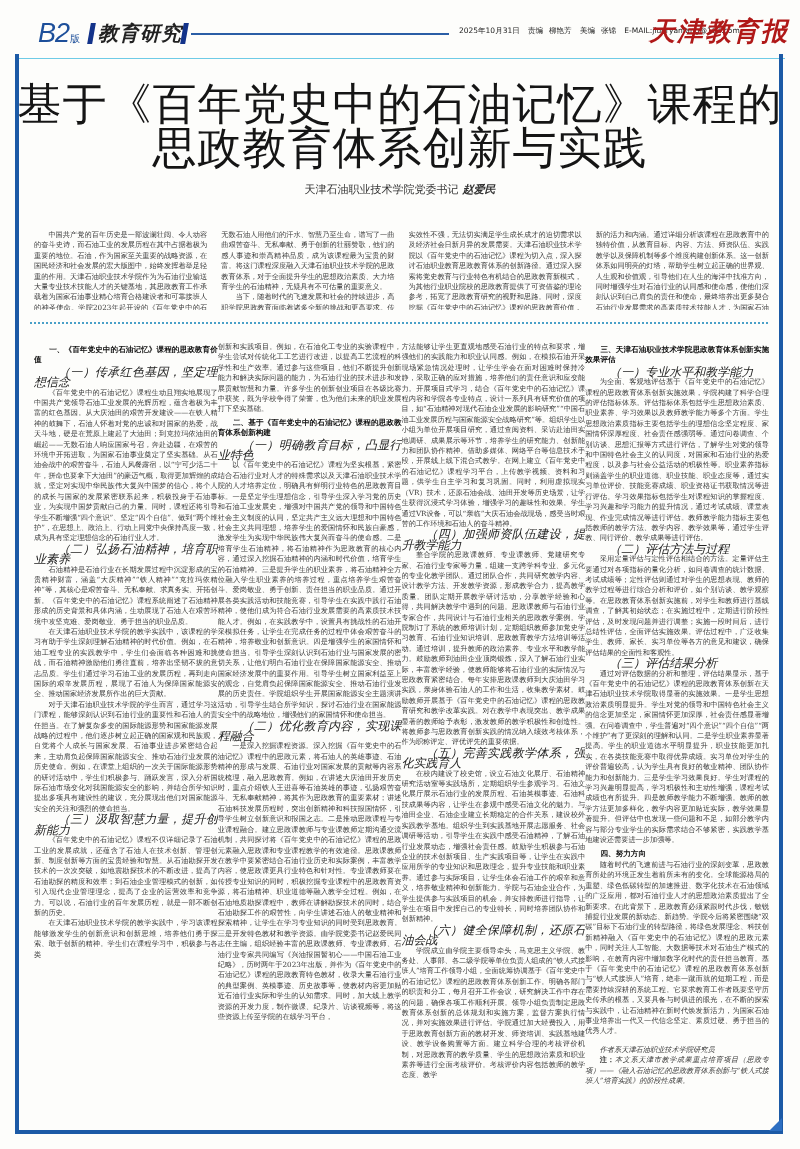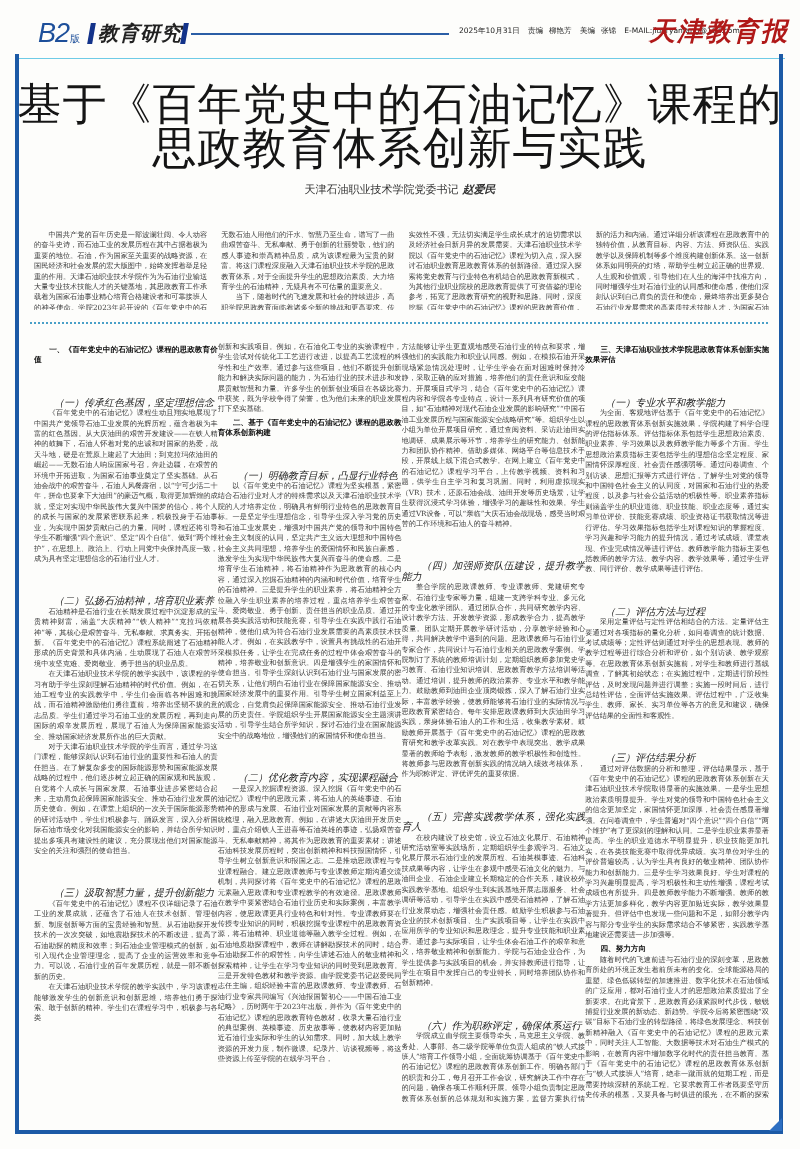--- a/index.html
+++ b/index.html
@@ -29,21 +29,21 @@
   .intro-frame { position: absolute; left: 15px; top: 54px; width: 768px; height: 1080px; border-left: 4px solid #1c5aa6; border-right: 4px solid #1c5aa6; border-bottom: 4px solid #1c5aa6; pointer-events: none; }
   .corner { position: absolute; right: 18px; bottom: 18px; width: 0; height: 0; border-left: 13px solid transparent; border-bottom: 13px solid #2d6fc2; }
 
   .intro { position: absolute; left: 34px; top: 230px; width: 735px; height: 80px; display: grid; grid-template-columns: repeat(4, 1fr); column-gap: 14px; }
   .dots { position: absolute; left: 30px; top: 322px; width: 738px; border-top: 2px dotted #4aa0c8; }
 
   .col-text { font-size: 7.2px; line-height: 10.4px; text-align: justify; color: #3a3a3a; overflow: hidden; }
   .col-text p { text-indent: 2em; }
   .col-text p.noindent { text-indent: 0; }
   .col-text h3 { font-family: "DejaVu Sans", sans-serif; font-size: 7.6px; font-weight: bold; color: #111; margin: 3px 0 1px; text-indent: 2em; line-height: 10.4px; }
-  .col-text h4 { font-size: 10px; font-weight: normal; font-style: italic; color: #222; text-indent: 2em; line-height: 10.4px; margin-top: 32px; }
+  .col-text h4 { font-size: 12px; font-weight: normal; font-style: italic; color: #222; text-indent: 2em; line-height: 10.4px; }
   .col-text .note { text-indent: 2em; font-style: italic; margin-top: 8px; }
   .col-text .note b { font-style: normal; }
 
   .body { position: absolute; left: 34px; top: 342px; width: 735px; height: 760px; display: grid; grid-template-columns: repeat(4, 1fr); }
 </style>
 </head>
 <body>
 
 <div class="masthead">
   <div class="page-no"><span>B2</span><small>版</small></div>
@@ -109,21 +109,21 @@
       <p>以《百年党史中的石油记忆》课程为坚实根基，紧密结合石油行业对人才的特殊需求以及天津石油职业技术学院的人才培养定位，明确具有鲜明行业特色的思政教育目标。一是坚定学生理想信念，引导学生深入学习党的历史和石油工业发展史，增强对中国共产党的领导和中国特色社会主义制度的认同，坚定共产主义远大理想和中国特色社会主义共同理想，培养学生的爱国情怀和民族自豪感，激发学生为实现中华民族伟大复兴而奋斗的使命感。二是培育学生石油精神，将石油精神作为思政教育的核心内容，通过深入挖掘石油精神的内涵和时代价值，培育学生的石油精神。三是提升学生的职业素养，将石油精神全方位融入学生职业素养的培养过程，重点培养学生艰苦奋斗、爱岗敬业、勇于创新、责任担当的职业品质。通过开展各类实践活动和技能竞赛，引导学生在实践中践行石油精神，使他们成为符合石油行业发展需要的高素质技术技能人才。例如，在实践教学中，设置具有挑战性的石油开采模拟任务，让学生在完成任务的过程中体会艰苦奋斗的精神，培养敬业和创新意识。四是增强学生的家国情怀和使命担当。引导学生深刻认识到石油行业与国家发展的密切关系，让他们明白石油行业在保障国家能源安全、推动国家经济发展中的重要作用。引导学生树立国家利益至上的观念，自觉肩负起保障国家能源安全、推动石油行业发展的历史责任。学院组织学生开展国家能源安全主题演讲活动，引导学生结合所学知识，探讨石油行业在国家能源安全中的战略地位，增强他们的家国情怀和使命担当。</p>
       <h4>（二）优化教育内容，实现课程融合</h4>
       <p>一是深入挖掘课程资源。深入挖掘《百年党史中的石油记忆》课程中的思政元素，将石油人的英雄事迹、石油精神的形成与发展、石油行业对国家发展的贡献等内容系统梳理，融入思政教育。例如，在讲述大庆油田开发历史时，重点介绍铁人王进喜等石油英雄的事迹，弘扬艰苦奋斗、无私奉献精神，将其作为思政教育的重要素材；讲述石油科技发展历程时，突出创新精神和科技报国情怀，引导学生树立创新意识和报国之志。二是推动思政课程与专业课程融合。建立思政课教师与专业课教师定期沟通交流机制，共同探讨将《百年党史中的石油记忆》课程的思政元素融入思政课和专业课程教学的有效途径。思政课教师在教学中要紧密结合石油行业历史和实际案例，丰富教学内容，使思政课更具行业特色和针对性。专业课教师要在传授专业知识的同时，积极挖掘专业课程中的思政教育资源，将石油精神、职业道德等融入教学全过程。例如，在石油地质勘探课程中，教师在讲解勘探技术的同时，结合石油勘探工作的艰苦性，向学生讲述石油人的敬业精神和探索精神，让学生在学习专业知识的同时受到思政教育。三是开发特色教材和教学资源。由学院党委书记赵爱民同志任主编，组织经验丰富的思政课教师、专业课教师、石油行业专家共同编写《兴油报国暂初心——中国石油工业纪略》，历时两年于2023年出版，并作为《百年党史中的石油记忆》课程的思政教育特色教材，收录大量石油行业的典型案例、英模事迹、历史故事等，使教材内容更加贴近石油行业实际和学生的认知需求。同时，加大线上教学资源的开发力度，制作微课、纪录片、访谈视频等，将这些资源上传至学院的在线学习平台，</p>
     </div>
   <div class="col-text">
       <p class="noindent">方法能够让学生更直观地感受石油行业的特点和要求，增强他们的实践能力和职业认同感。例如，在模拟石油开采现场紧急情况处理时，让学生学会在面对困难时保持冷静，采取正确的应对措施，培养他们的责任意识和应变能力。开展项目式学习，结合《百年党史中的石油记忆》课程内容和学院各专业特点，设计一系列具有研究价值的项目，如“石油精神对现代石油企业发展的影响研究”“中国石油工业发展历程与国家能源安全战略研究”等。组织学生以小组为单位开展项目研究，通过查阅资料、采访赴油田实地调研、成果展示等环节，培养学生的研究能力、创新能力和团队协作精神。借助多媒体、网络平台等信息技术手段，开展线上线下混合式教学。在网上建立《百年党史中的石油记忆》课程学习平台，上传教学视频、资料和习题，供学生自主学习和复习巩固。同时，利用虚拟现实（VR）技术，还原石油会战、油田开发等历史场景，让学生获得沉浸式学习体验，增强学习的趣味性和效果。学生通过VR设备，可以“亲临”大庆石油会战现场，感受当时艰苦的工作环境和石油人的奋斗精神。</p>
       <h4>（四）加强师资队伍建设，提升教学能力</h4>
       <p>整合学院的思政课教师、专业课教师、党建研究专家、石油行业专家等力量，组建一支跨学科专业、多元化的专业化教学团队。通过团队合作，共同研究教学内容、设计教学方法、开发教学资源，形成教学合力，提高教学质量。团队定期开展教学研讨活动，分享教学经验和心得，共同解决教学中遇到的问题。思政课教师与石油行业专家合作，共同设计与石油行业相关的思政教学案例。学院制订了系统的教师培训计划，定期组织教师参加党史学习教育、石油行业知识培训、思政教育教学方法培训等活动。通过培训，提升教师的政治素养、专业水平和教学能力。鼓励教师到油田企业顶岗锻炼，深入了解石油行业实际，丰富教学经验，使教师能够将石油行业的实际情况与思政教育紧密结合。每年安排思政课教师到大庆油田学习实践，亲身体验石油人的工作和生活，收集教学素材。鼓励教师开展基于《百年党史中的石油记忆》课程的思政教育研究和教学改革实践。对在教学中表现突出、教学成果显著的教师给予表彰，激发教师的教学积极性和创造性。将教师参与思政教育创新实践的情况纳入绩效考核体系，作为职称评定、评优评先的重要依据。</p>
       <h4>（五）完善实践教学体系，强化实践育人</h4>
       <p>在校内建设了校史馆，设立石油文化展厅、石油精神研究活动室等实践场所，定期组织学生参观学习。石油文化展厅展示石油行业的发展历程、石油英模事迹、石油科技成果等内容，让学生在参观中感受石油文化的魅力。与油田企业、石油企业建立长期稳定的合作关系，建设校外实践教学基地。组织学生到实践基地开展志愿服务、社会调研等活动，引导学生在实践中感受石油精神，了解石油行业发展动态，增强社会责任感。鼓励学生积极参与石油企业的技术创新项目、生产实践项目等，让学生在实践中应用所学的专业知识和思政理念，提升专业技能和职业素养。通过参与实际项目，让学生体会石油工作的艰辛和意义，培养敬业精神和创新能力。学院与石油企业合作，为学生提供参与实践项目的机会，并安排教师进行指导，让学生在项目中发挥自己的专业特长，同时培养团队协作和创新精神。</p>
-      <h4>（六）作为职称评定，确保体系运行</h4>
+      <h4>（六）健全保障机制，还原石油会战</h4>
       <p>学院成立由学院主要领导牵头，马克思主义学院、教务处、人事部、各二级学院等单位负责人组成的“铁人式接班人”培育工作领导小组，全面统筹协调基于《百年党史中的石油记忆》课程的思政教育体系创新工作。明确各部门的职责和分工，每月召开工作会议，研究解决工作中存在的问题，确保各项工作顺利开展。领导小组负责制定思政教育体系创新的总体规划和实施方案，监督方案执行情况，并对实施效果进行评估。学院通过加大经费投入，用于思政教育创新方面的教材开发、师资培训、实践基地建设、教学设备购置等方面。建立科学合理的考核评价机制，对思政教育的教学质量、学生的思想政治素质和职业素养等进行全面考核评价。考核评价内容包括教师的教学态度、教学</p>
     </div>
   <div class="col-text">
       <h3>三、天津石油职业技术学院思政教育体系创新实施效果评估</h3>
       <h4>（一）专业水平和教学能力</h4>
       <p>为全面、客观地评估基于《百年党史中的石油记忆》课程的思政教育体系创新实施效果，学院构建了科学合理的评估指标体系。评估指标体系包括学生思想政治素质、职业素养、学习效果以及教师教学能力等多个方面。学生思想政治素质指标主要包括学生的理想信念坚定程度、家国情怀深厚程度、社会责任感强弱等。通过问卷调查、个别访谈、思想汇报等方式进行评估，了解学生对党的领导和中国特色社会主义的认同度，对国家和石油行业的热爱程度，以及参与社会公益活动的积极性等。职业素养指标则涵盖学生的职业道德、职业技能、职业态度等，通过实习单位评价、技能竞赛成绩、职业资格证书获取情况等进行评估。学习效果指标包括学生对课程知识的掌握程度、学习兴趣和学习能力的提升情况，通过考试成绩、课堂表现、作业完成情况等进行评估。教师教学能力指标主要包括教师的教学方法、教学内容、教学效果等，通过学生评教、同行评价、教学成果等进行评估。</p>
       <h4>（二）评估方法与过程</h4>
       <p>采用定量评估与定性评估相结合的方法。定量评估主要通过对各项指标的量化分析，如问卷调查的统计数据、考试成绩等；定性评估则通过对学生的思想表现、教师的教学过程等进行综合分析和评价，如个别访谈、教学观察等。在思政教育体系创新实施前，对学生和教师进行基线调查，了解其初始状态；在实施过程中，定期进行阶段性评估，及时发现问题并进行调整；实施一段时间后，进行总结性评估，全面评估实施效果。评估过程中，广泛收集学生、教师、家长、实习单位等各方的意见和建议，确保评估结果的全面性和客观性。</p>
       <h4>（三）评估结果分析</h4>
       <p>通过对评估数据的分析和整理，评估结果显示，基于《百年党史中的石油记忆》课程的思政教育体系创新在天津石油职业技术学院取得显著的实施效果。一是学生思想政治素质明显提升。学生对党的领导和中国特色社会主义的信念更加坚定，家国情怀更加深厚，社会责任感显著增强。在问卷调查中，学生普遍对“四个意识”“四个自信”“两个维护”有了更深刻的理解和认同。二是学生职业素养显著提高。学生的职业道德水平明显提升，职业技能更加扎实，在各类技能竞赛中取得优异成绩。实习单位对学生的评价普遍较高，认为学生具有良好的敬业精神、团队协作能力和创新能力。三是学生学习效果良好。学生对课程的学习兴趣明显提高，学习积极性和主动性增强，课程考试成绩也有所提升。四是教师教学能力不断增强。教师的教学方法更加多样化，教学内容更加贴近实际，教学效果显著提升。但评估中也发现一些问题和不足，如部分教学内容与部分专业学生的实际需求结合不够紧密，实践教学基地建设还需要进一步加强等。</p>

